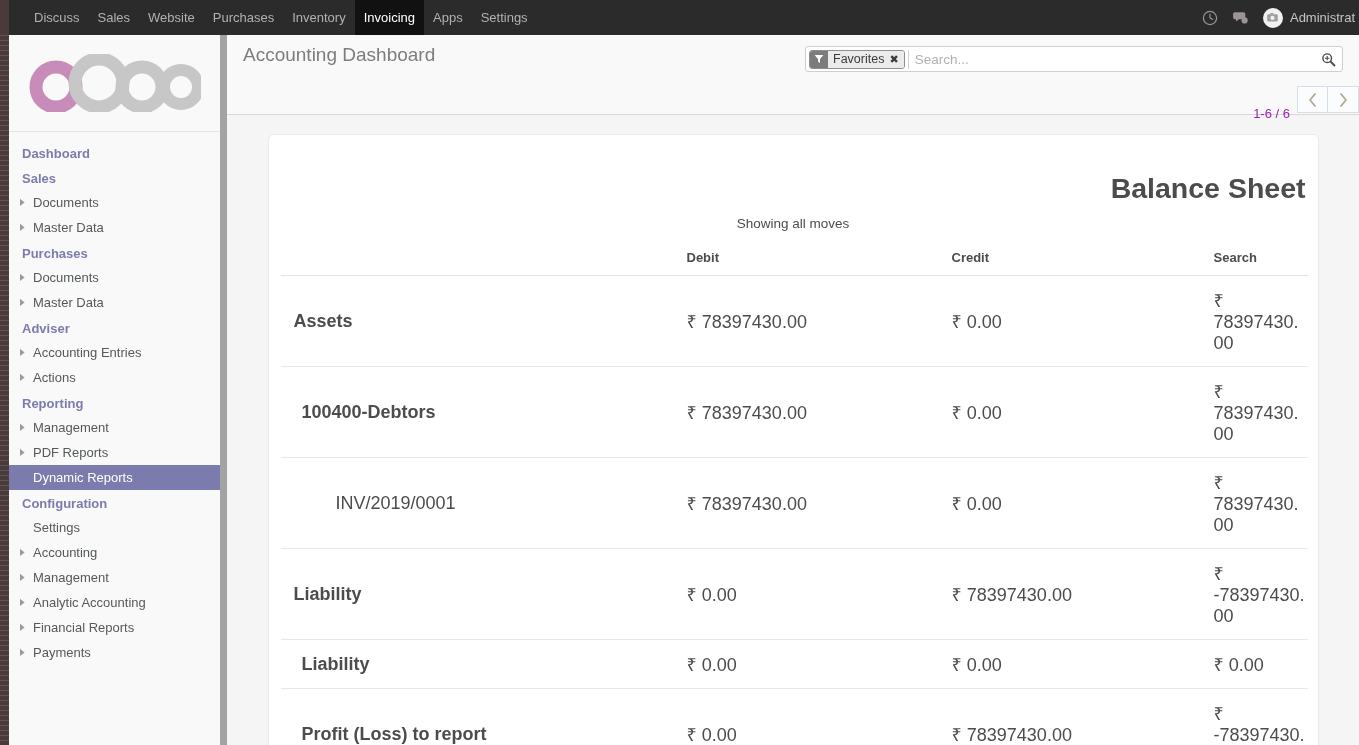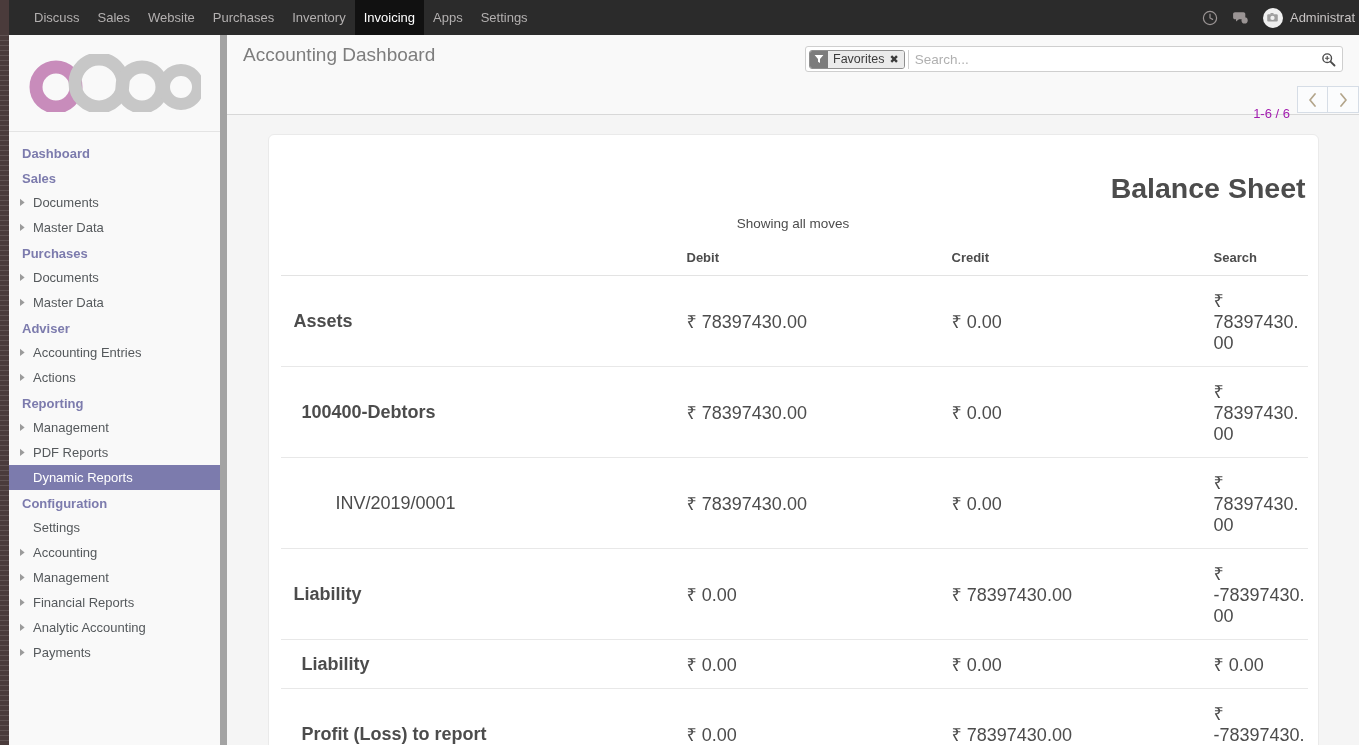--- a/index.html
+++ b/index.html
@@ -407,29 +407,29 @@
           </svg>
         </span>
         <span class="menu-label">Management</span>
       </div>
       <div class="menu-item">
         <span class="caret">
           <svg width="7" height="9" viewBox="0 0 7 9">
             <path d="M1 0.7 L5.6 4.4 L1 8.1 Z" fill="#9b9b9b"></path>
           </svg>
         </span>
+        <span class="menu-label">Analytic Accounting</span>
+      </div>
+      <div class="menu-item">
+        <span class="caret">
+          <svg width="7" height="9" viewBox="0 0 7 9">
+            <path d="M1 0.7 L5.6 4.4 L1 8.1 Z" fill="#9b9b9b"></path>
+          </svg>
+        </span>
         <span class="menu-label">Financial Reports</span>
-      </div>
-      <div class="menu-item">
-        <span class="caret">
-          <svg width="7" height="9" viewBox="0 0 7 9">
-            <path d="M1 0.7 L5.6 4.4 L1 8.1 Z" fill="#9b9b9b"></path>
-          </svg>
-        </span>
-        <span class="menu-label">Analytic Accounting</span>
       </div>
       <div class="menu-item">
         <span class="caret">
           <svg width="7" height="9" viewBox="0 0 7 9">
             <path d="M1 0.7 L5.6 4.4 L1 8.1 Z" fill="#9b9b9b"></path>
           </svg>
         </span>
         <span class="menu-label">Payments</span>
       </div>
     </div>

